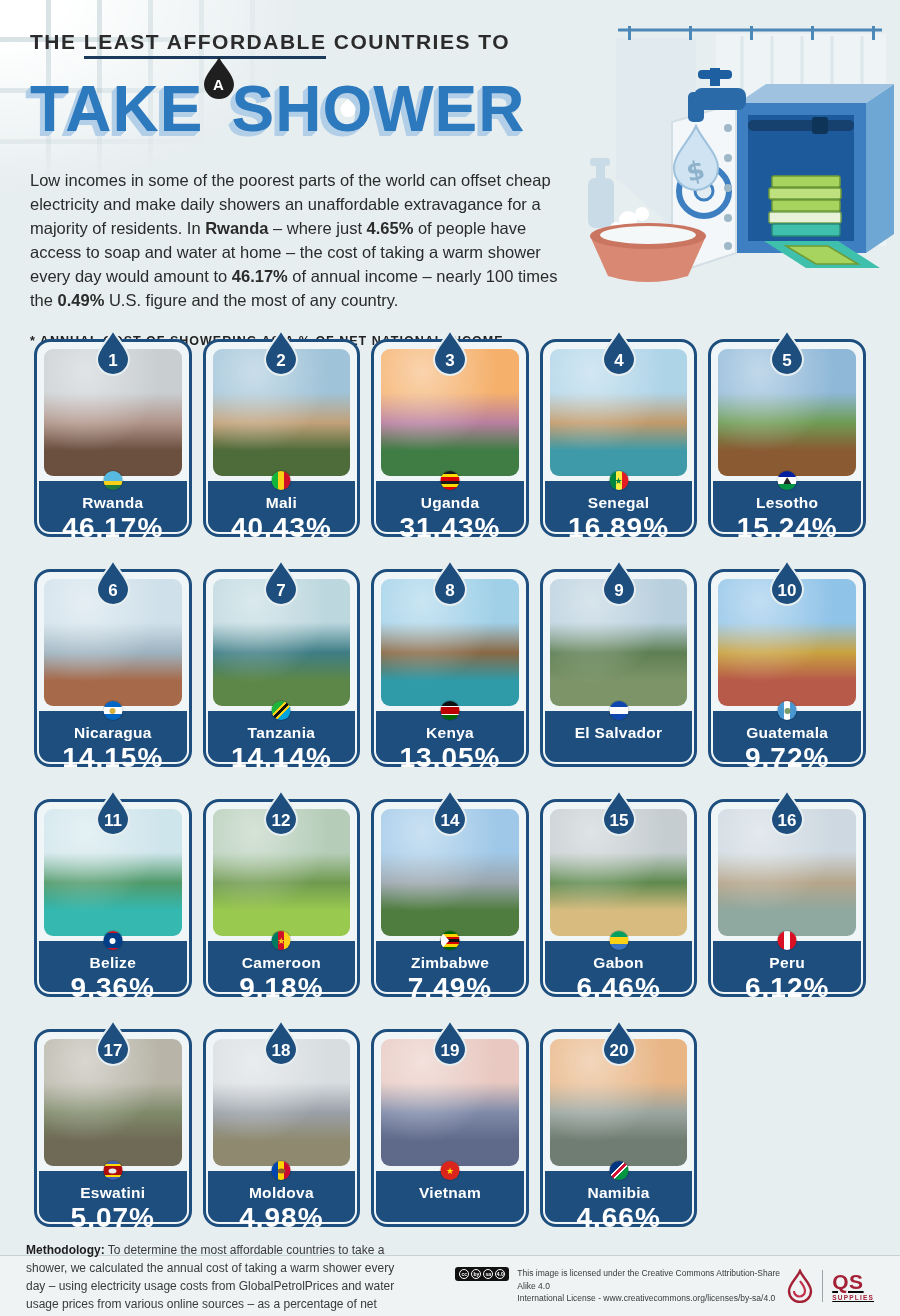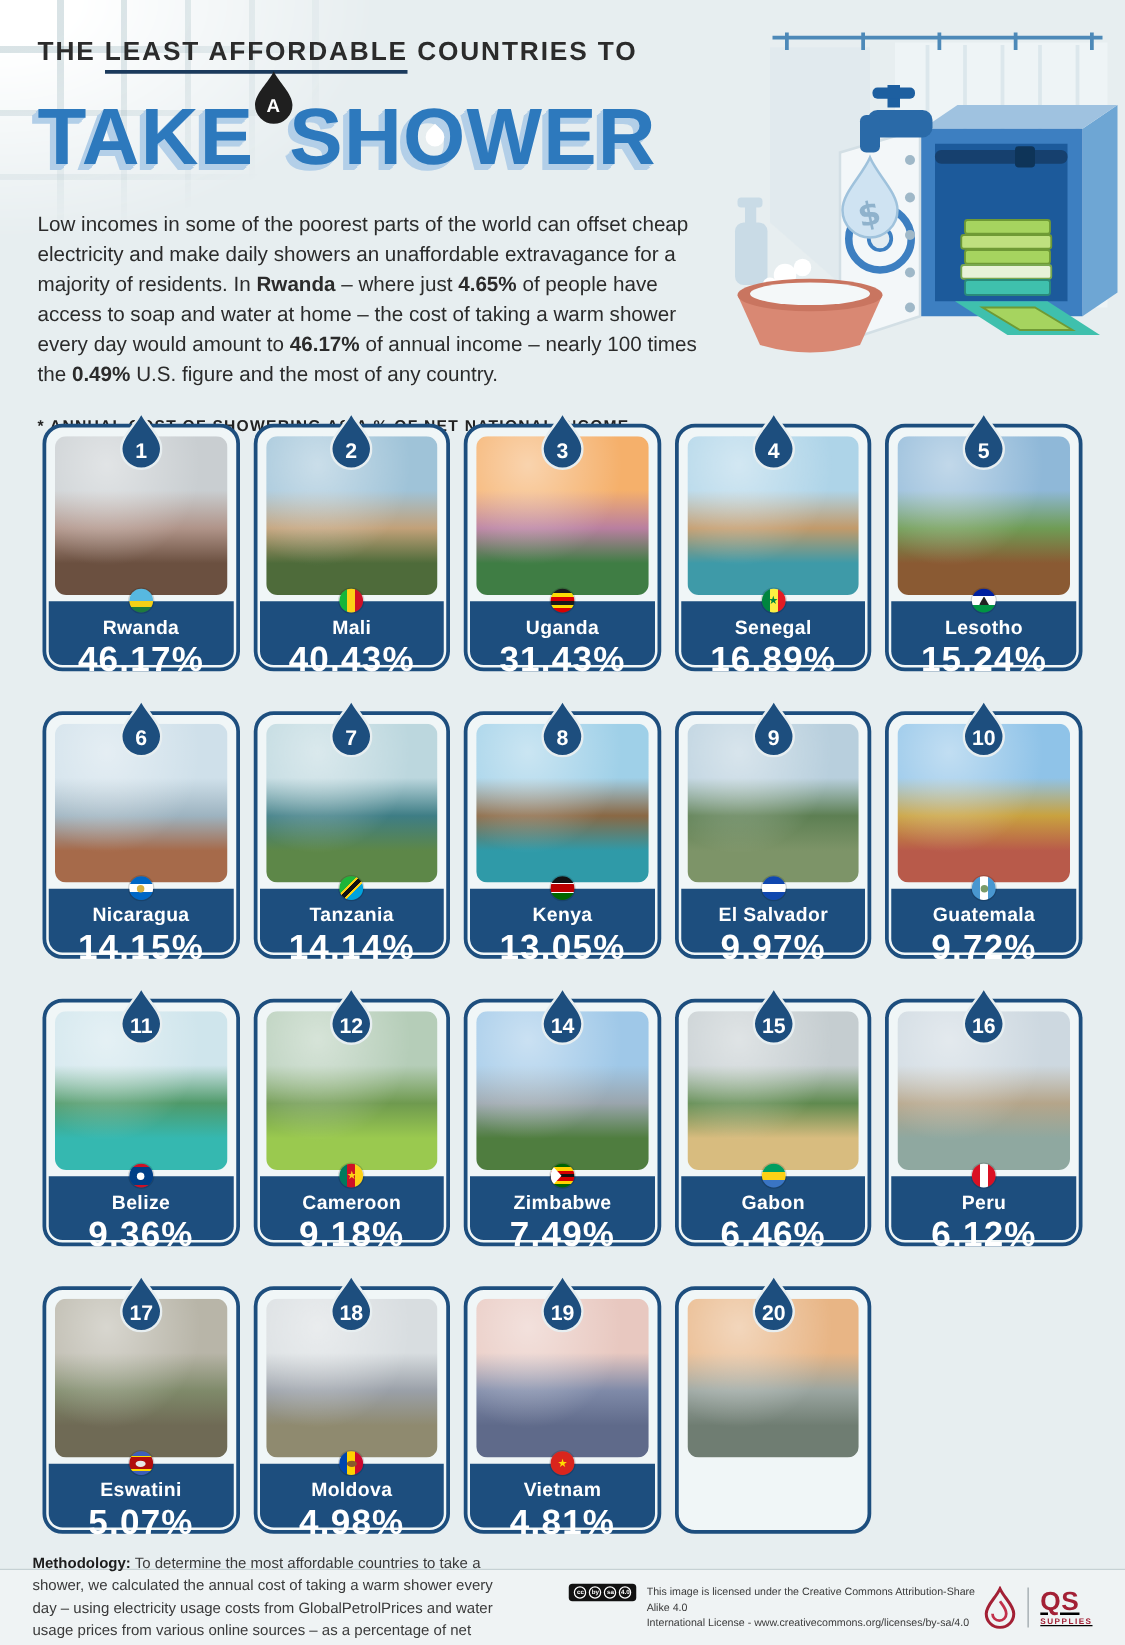--- a/index.html
+++ b/index.html
@@ -261,21 +261,20 @@
       </article>
       <article class="card">
         <span class="rank"><svg width="34" height="47" viewBox="0 0 34 47">
     <path d="M17 1 C21 10 33 20 33 30 A16 16 0 1 1 1 30 C1 20 13 10 17 1 Z" fill="#1d4e7e" stroke="#e7eef0" stroke-width="2"></path>
     <text x="17" y="37" text-anchor="middle" font-size="17" font-weight="bold" fill="#fff" font-family="Liberation Sans,sans-serif">9</text>
           </svg></span>
         <div class="photo" style="background: radial-gradient(at 30% 18%, rgba(255, 255, 255, 0.45), transparent 55%), linear-gradient(rgb(184, 207, 221) 0%, rgb(184, 207, 221) 34%, rgb(93, 127, 83) 58%, rgb(125, 148, 104) 80%, rgb(125, 148, 104) 100%);"></div>
         <div class="band">
           <span class="flag" style="background: linear-gradient(rgb(15, 71, 175) 0%, rgb(15, 71, 175) 33%, rgb(255, 255, 255) 33%, rgb(255, 255, 255) 67%, rgb(15, 71, 175) 67%, rgb(15, 71, 175) 100%);"></span>
           <div class="cname">El Salvador</div>
-          <div class="cpct">9.97%</div>
         </div>
       </article>
       <article class="card">
         <span class="rank"><svg width="34" height="47" viewBox="0 0 34 47">
     <path d="M17 1 C21 10 33 20 33 30 A16 16 0 1 1 1 30 C1 20 13 10 17 1 Z" fill="#1d4e7e" stroke="#e7eef0" stroke-width="2"></path>
     <text x="17" y="37" text-anchor="middle" font-size="17" font-weight="bold" fill="#fff" font-family="Liberation Sans,sans-serif">10</text>
           </svg></span>
         <div class="photo" style="background: radial-gradient(at 30% 18%, rgba(255, 255, 255, 0.45), transparent 55%), linear-gradient(rgb(143, 195, 232) 0%, rgb(143, 195, 232) 34%, rgb(201, 162, 63) 58%, rgb(184, 90, 74) 80%, rgb(184, 90, 74) 100%);"></div>
         <div class="band">
           <span class="flag" style="background: linear-gradient(90deg, rgb(73, 151, 208) 0%, rgb(73, 151, 208) 33%, rgb(255, 255, 255) 33%, rgb(255, 255, 255) 67%, rgb(73, 151, 208) 67%, rgb(73, 151, 208) 100%);">
@@ -383,29 +382,33 @@
         <span class="rank"><svg width="34" height="47" viewBox="0 0 34 47">
     <path d="M17 1 C21 10 33 20 33 30 A16 16 0 1 1 1 30 C1 20 13 10 17 1 Z" fill="#1d4e7e" stroke="#e7eef0" stroke-width="2"></path>
     <text x="17" y="37" text-anchor="middle" font-size="17" font-weight="bold" fill="#fff" font-family="Liberation Sans,sans-serif">19</text>
           </svg></span>
         <div class="photo" style="background: radial-gradient(at 30% 18%, rgba(255, 255, 255, 0.45), transparent 55%), linear-gradient(rgb(232, 200, 192) 0%, rgb(232, 200, 192) 34%, rgb(127, 138, 168) 58%, rgb(95, 106, 138) 80%, rgb(95, 106, 138) 100%);"></div>
         <div class="band">
           <span class="flag" style="background: linear-gradient(rgb(218, 37, 29) 0%, rgb(218, 37, 29) 100%);">
             <span class="emblem em-star" style="color: rgb(255, 222, 0);">★</span>
           </span>
           <div class="cname">Vietnam</div>
-          <div class="cpct">4.81%</div>
         </div>
       </article>
       <article class="card">
         <span class="rank"><svg width="34" height="47" viewBox="0 0 34 47">
     <path d="M17 1 C21 10 33 20 33 30 A16 16 0 1 1 1 30 C1 20 13 10 17 1 Z" fill="#1d4e7e" stroke="#e7eef0" stroke-width="2"></path>
     <text x="17" y="37" text-anchor="middle" font-size="17" font-weight="bold" fill="#fff" font-family="Liberation Sans,sans-serif">20</text>
           </svg></span>
         <div class="photo" style="background: radial-gradient(at 30% 18%, rgba(255, 255, 255, 0.45), transparent 55%), linear-gradient(rgb(232, 181, 133) 0%, rgb(232, 181, 133) 34%, rgb(154, 165, 160) 58%, rgb(111, 125, 114) 80%, rgb(111, 125, 114) 100%);"></div>
+        <div class="band">
+          <span class="flag" style="background: linear-gradient(135deg, rgb(0, 53, 128) 0%, rgb(0, 53, 128) 40%, rgb(255, 255, 255) 40%, rgb(255, 255, 255) 45%, rgb(210, 16, 52) 45%, rgb(210, 16, 52) 55%, rgb(255, 255, 255) 55%, rgb(255, 255, 255) 60%, rgb(0, 149, 67) 60%, rgb(0, 149, 67) 100%);"></span>
+          <div class="cname">Namibia</div>
+          <div class="cpct">4.66%</div>
+        </div>
       </article>
     </main>
 
   <footer class="footer">
     <p class="meth"><b>Methodology:</b><span> To determine the most affordable countries to take a shower, we calculated the annual cost of taking a warm shower every day – using electricity usage costs from GlobalPetrolPrices and water usage prices from various online sources – as a percentage of net national income per capita using data from the World Bank.</span></p>
     <div class="ccwrap">
       <span class="ccstrip" id="ccstrip">
           <i>cc</i>
           <i>by</i>
           <i>sa</i>

